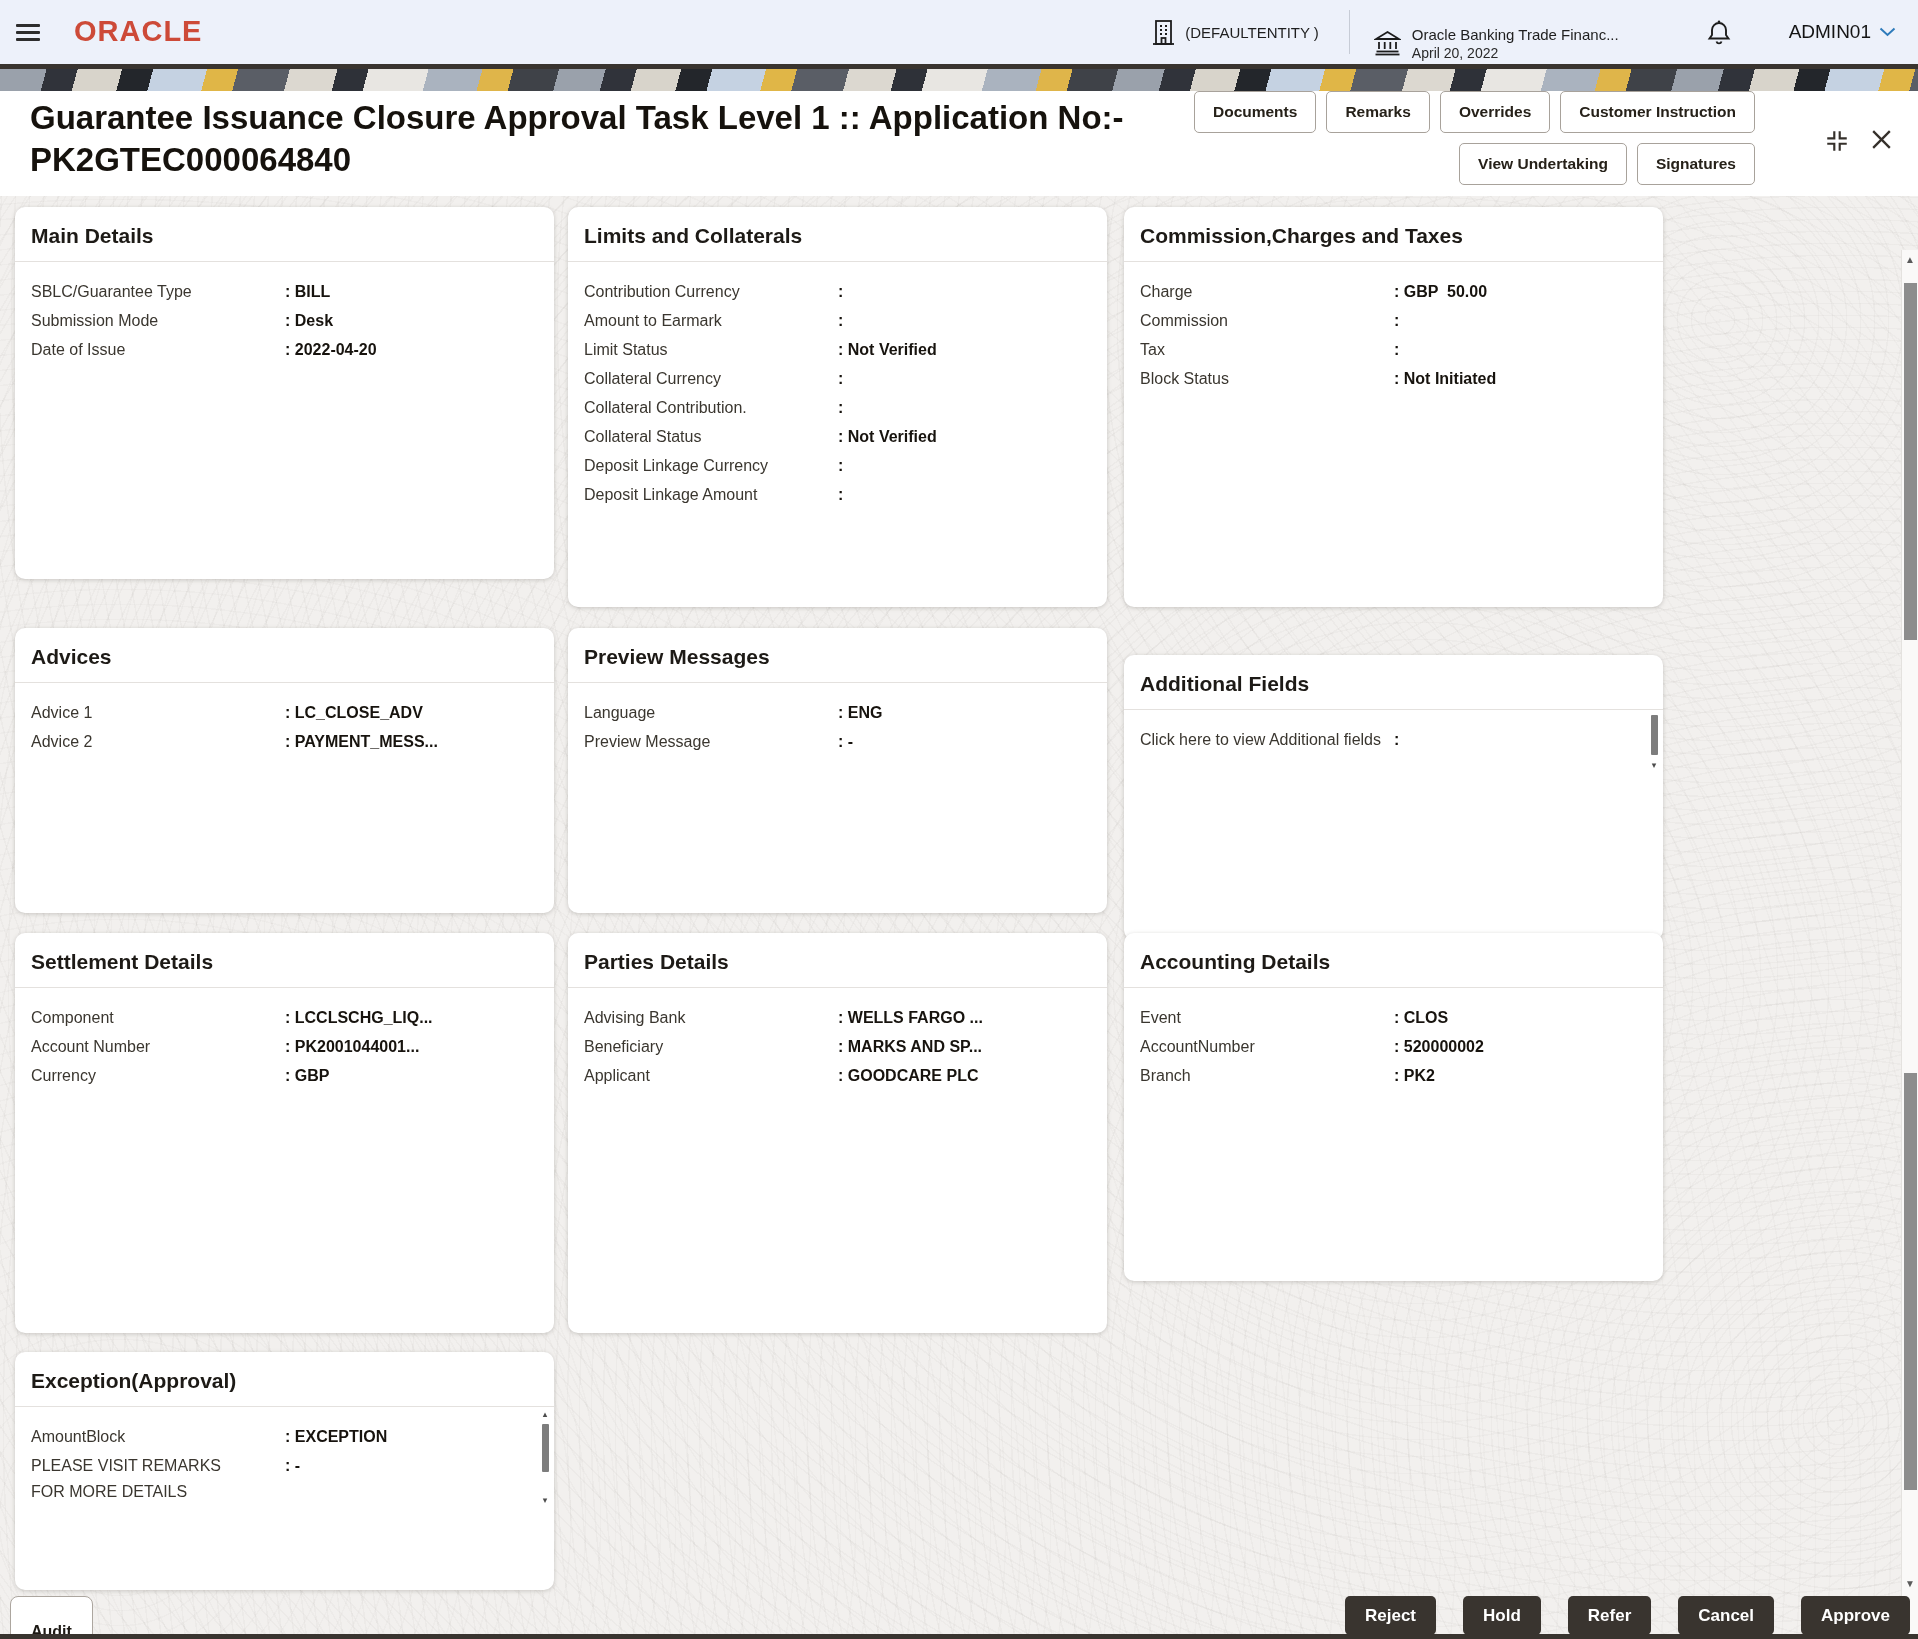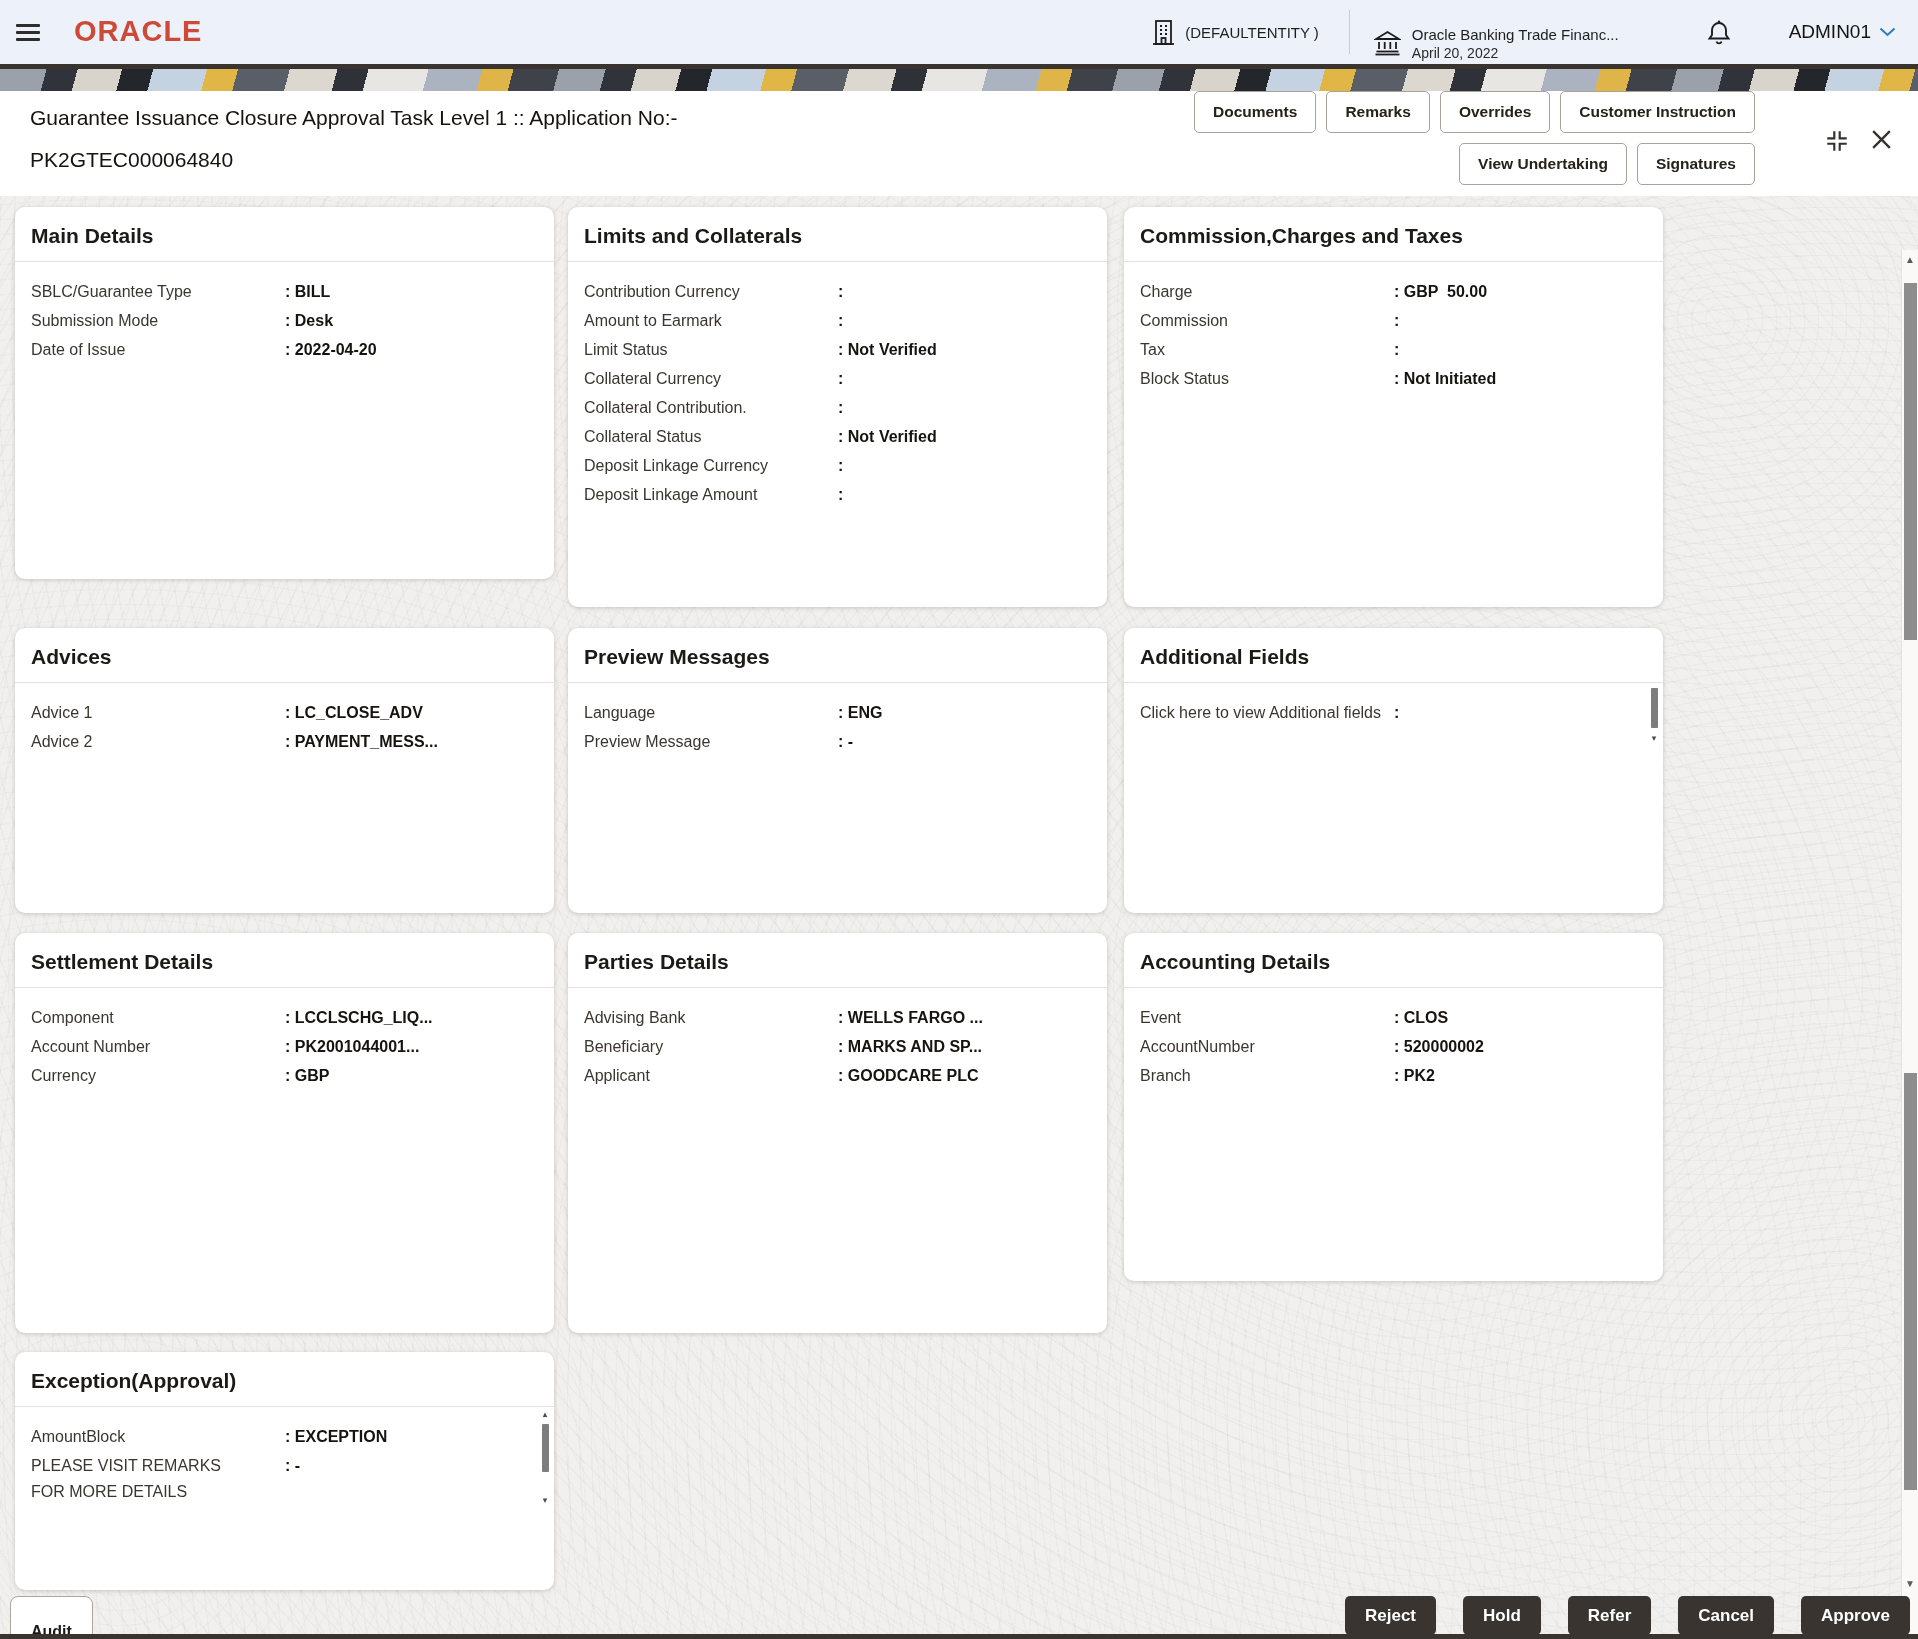--- a/index.html
+++ b/index.html
@@ -27,21 +27,21 @@
   
   .darkline{position:absolute;left:0;top:64px;width:1918px;height:5px;background:#39342f;}
   .mosaic{position:absolute;left:0;top:69px;width:1918px;height:22px;
     background:repeating-linear-gradient(105deg,
       #9aa1ab 0 45px,#30333a 45px 75px,#d8d4cb 75px 118px,#23262b 118px 148px,
       #c5d2e2 148px 200px,#e0b647 200px 230px,#5a5e66 230px 280px,#dcd8d0 280px 326px,
       #2e3138 326px 356px,#e8e6e2 356px 414px,#aab3bf 414px 466px,#dfb54a 466px 496px,
       #3f4248 496px 540px);}
   .whiteband{position:absolute;left:0;top:91px;width:1918px;height:105px;background:#ffffff;}
   
-  .ptitle{position:absolute;left:30px;top:97px;font-size:21px;line-height:42px;font-weight:normal;color:#16120d;}
+  .ptitle{position:absolute;left:30px;top:97px;font-size:33px;line-height:42px;font-weight:bold;color:#16120d;}
   .toolrow{position:absolute;right:163px;display:flex;gap:10px;}
   .toolrow.r1{top:91px;}
   .toolrow.r2{top:143px;}
   .tbtn{height:40px;padding:0 18px;background:#fff;border:1px solid #a8a29b;border-radius:5px;
         font-size:15.5px;font-weight:bold;color:#262119;display:flex;align-items:center;cursor:pointer;}
   .winicon{position:absolute;cursor:pointer;}
   
   .card{position:absolute;width:539px;background:#fff;border-radius:10px;
         box-shadow:0 1px 4px rgba(95,90,84,.28);}
   .card-title{font-size:21px;font-weight:bold;color:#1d1a16;padding:17px 16px 13px 16px;
@@ -268,21 +268,21 @@
           <span class="fl">Language</span>
           <span class="fv">ENG</span>
         </div>
       <div class="fr">
           <span class="fl">Preview Message</span>
           <span class="fv">-</span>
         </div>
     </div>
   </section>
 
-  <section class="card" style="left:1124px;top:628px;height:285px;">
+  <section class="card" style="left:1124px;top:655px;height:285px;">
     <div class="card-title">Additional Fields</div>
     <div class="card-body" style="padding-right:28px;">
       <div class="fr">
           <span class="fl">Click here to view Additional fields</span>
           <span class="fv"></span>
         </div>
     </div>
     <div class="mini-sb" style="right:4px;top:58px;height:80px;">
       <div class="mini-thumb" style="top:2px;height:40px;"></div>
       <div class="mini-arr" style="top:48px;">▾</div>

